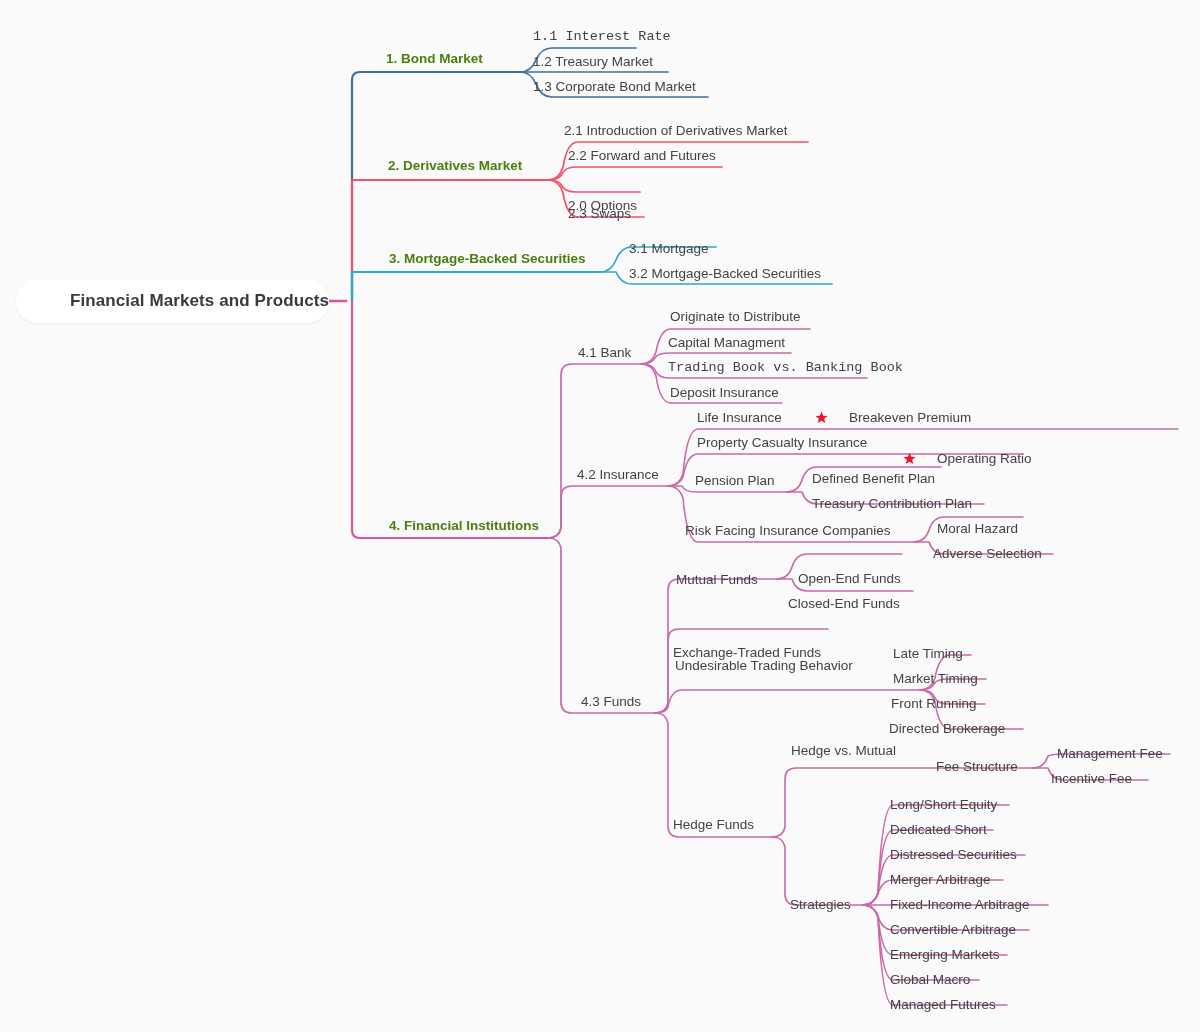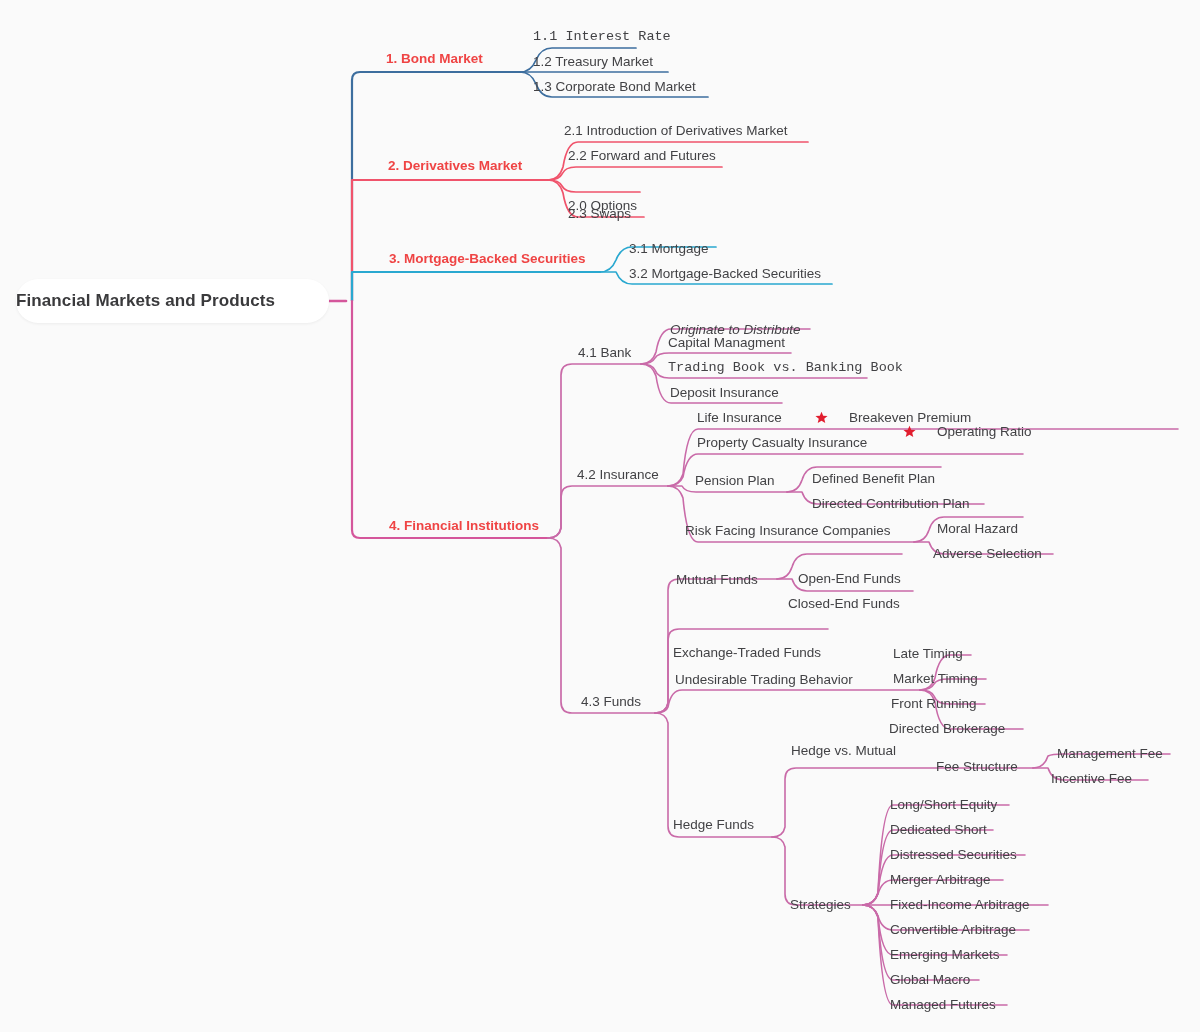--- a/index.html
+++ b/index.html
@@ -14,36 +14,36 @@
   #canvas { position:absolute; inset:0; width:1200px; height:1032px; }
   #wires { position:absolute; left:0; top:0; width:1200px; height:1032px; pointer-events:none; }
 
   
   #root-node {
     position:absolute;
     left:16px; top:279px;
     width:313px; height:44px;
     background:#ffffff;
     border-radius:22px;
-    display:flex; align-items:center; justify-content:flex-start;
+    display:flex; align-items:center; justify-content:flex-end;
     box-shadow:0 1px 3px rgba(0,0,0,0.06);
   }
   #root-node .root-label {
     font-size:17px; font-weight:bold; color:#3a3a3c;
     letter-spacing:0.1px; white-space:nowrap;
   }
 
   
   .node {
     position:absolute;
     white-space:nowrap;
     color:#424245;
     line-height:1;
   }
-  .lvl1 { font-size:13.5px; font-weight:bold; color:#ef4444; }
+  .lvl1 { font-size:13.5px; font-weight:bold; color:#4d7c0f; }
   .lvl2 { font-size:13.5px; font-weight:normal; color:#424245; }
   .lvl3 { font-size:13.5px; font-weight:normal; color:#424245; }
   .lvl4 { font-size:13.5px; font-weight:normal; color:#424245;margin-top:11px; }
   .star-node { display:flex; align-items:center; gap:21px; }
   .star-icon { width:13px; height:13px; display:inline-block; flex:0 0 auto; }
 </style>
 </head>
 <body>
 
 <div id="canvas">
@@ -142,64 +142,64 @@
 
   <div class="node lvl2" style="left:564px; top:124px;">2.1 Introduction of Derivatives Market</div>
   <div class="node lvl2" style="left:568px; top:149px;">2.2 Forward and Futures</div>
   <div class="node lvl2" style="left:568px; top:174px;margin-top:33px;">2.3 Swaps</div>
   <div class="node lvl2" style="left:568px; top:199px;">2.0 Options</div>
 
   <div class="node lvl2" style="left:629px; top:242px;">3.1 Mortgage</div>
   <div class="node lvl2" style="left:629px; top:267px;">3.2 Mortgage-Backed Securities</div>
 
   <div class="node lvl2" style="left:578px; top:346px;">4.1 Bank</div>
-  <div class="node lvl3" style="left:670px; top:323px;font-style:italic;">Originate to Distribute</div>
+  <div class="node lvl3" style="left:670px; top:310px;">Originate to Distribute</div>
   <div class="node lvl3" style="left:668px; top:336px;">Capital Managment</div>
   <div class="node lvl3" style="left:668px; top:361px;font-family:Liberation Mono, monospace;">Trading Book vs. Banking Book</div>
   <div class="node lvl3" style="left:670px; top:386px;">Deposit Insurance</div>
 
   <div class="node lvl2" style="left:577px; top:468px;">4.2 Insurance</div>
 
   <div class="node lvl3" style="left:697px; top:411px;">Life Insurance</div>
   <div class="node lvl3 star-node" style="left:815px; top:411px;">
     <span class="star-icon">
       <svg viewBox="0 0 20 20" width="13" height="13">
           <polygon points="10,1 12.6,7.2 19.3,7.6 14.2,12 15.8,18.6 10,15 4.2,18.6 5.8,12 0.7,7.6 7.4,7.2" fill="#e11d2e"></polygon>
         </svg>
     </span>
     <span>Breakeven Premium</span>
   </div>
 
   <div class="node lvl3" style="left:697px; top:436px;">Property Casualty Insurance</div>
-  <div class="node lvl3 star-node" style="left:903px; top:425px;">
+  <div class="node lvl3 star-node" style="left:903px; top:452px;">
     <span class="star-icon">
       <svg viewBox="0 0 20 20" width="13" height="13">
           <polygon points="10,1 12.6,7.2 19.3,7.6 14.2,12 15.8,18.6 10,15 4.2,18.6 5.8,12 0.7,7.6 7.4,7.2" fill="#e11d2e"></polygon>
         </svg>
     </span>
     <span>Operating Ratio</span>
   </div>
 
   <div class="node lvl3" style="left:695px; top:474px;">Pension Plan</div>
   <div class="node lvl4" style="left:812px; top:461px;">Defined Benefit Plan</div>
-  <div class="node lvl4" style="left:812px; top:486px;">Directed Contribution Plan</div>
+  <div class="node lvl4" style="left:812px; top:486px;">Treasury Contribution Plan</div>
 
   <div class="node lvl3" style="left:685px; top:524px;">Risk Facing Insurance Companies</div>
   <div class="node lvl4" style="left:937px; top:511px;">Moral Hazard</div>
   <div class="node lvl4" style="left:933px; top:536px;">Adverse Selection</div>
 
   <div class="node lvl2" style="left:581px; top:695px;">4.3 Funds</div>
 
   <div class="node lvl3" style="left:676px; top:573px;">Mutual Funds</div>
   <div class="node lvl4" style="left:798px; top:561px;">Open-End Funds</div>
   <div class="node lvl4" style="left:788px; top:586px;">Closed-End Funds</div>
 
   <div class="node lvl3" style="left:673px; top:646px;text-align:center;">Exchange-Traded Funds</div>
 
-  <div class="node lvl3" style="left:675px; top:673px;">Undesirable Trading Behavior</div>
+  <div class="node lvl3" style="left:675px; top:659px;">Undesirable Trading Behavior</div>
   <div class="node lvl4" style="left:893px; top:636px;">Late Timing</div>
   <div class="node lvl4" style="left:893px; top:661px;">Market Timing</div>
   <div class="node lvl4" style="left:891px; top:686px;">Front Running</div>
   <div class="node lvl4" style="left:889px; top:711px;">Directed Brokerage</div>
 
   <div class="node lvl3" style="left:673px; top:818px;">Hedge Funds</div>
 
   <div class="node lvl4" style="left:791px; top:733px;">Hedge vs. Mutual</div>
   <div class="node lvl4" style="left:936px; top:749px;">Fee Structure</div>
   <div class="node lvl4" style="left:1057px; top:736px;">Management Fee</div>

